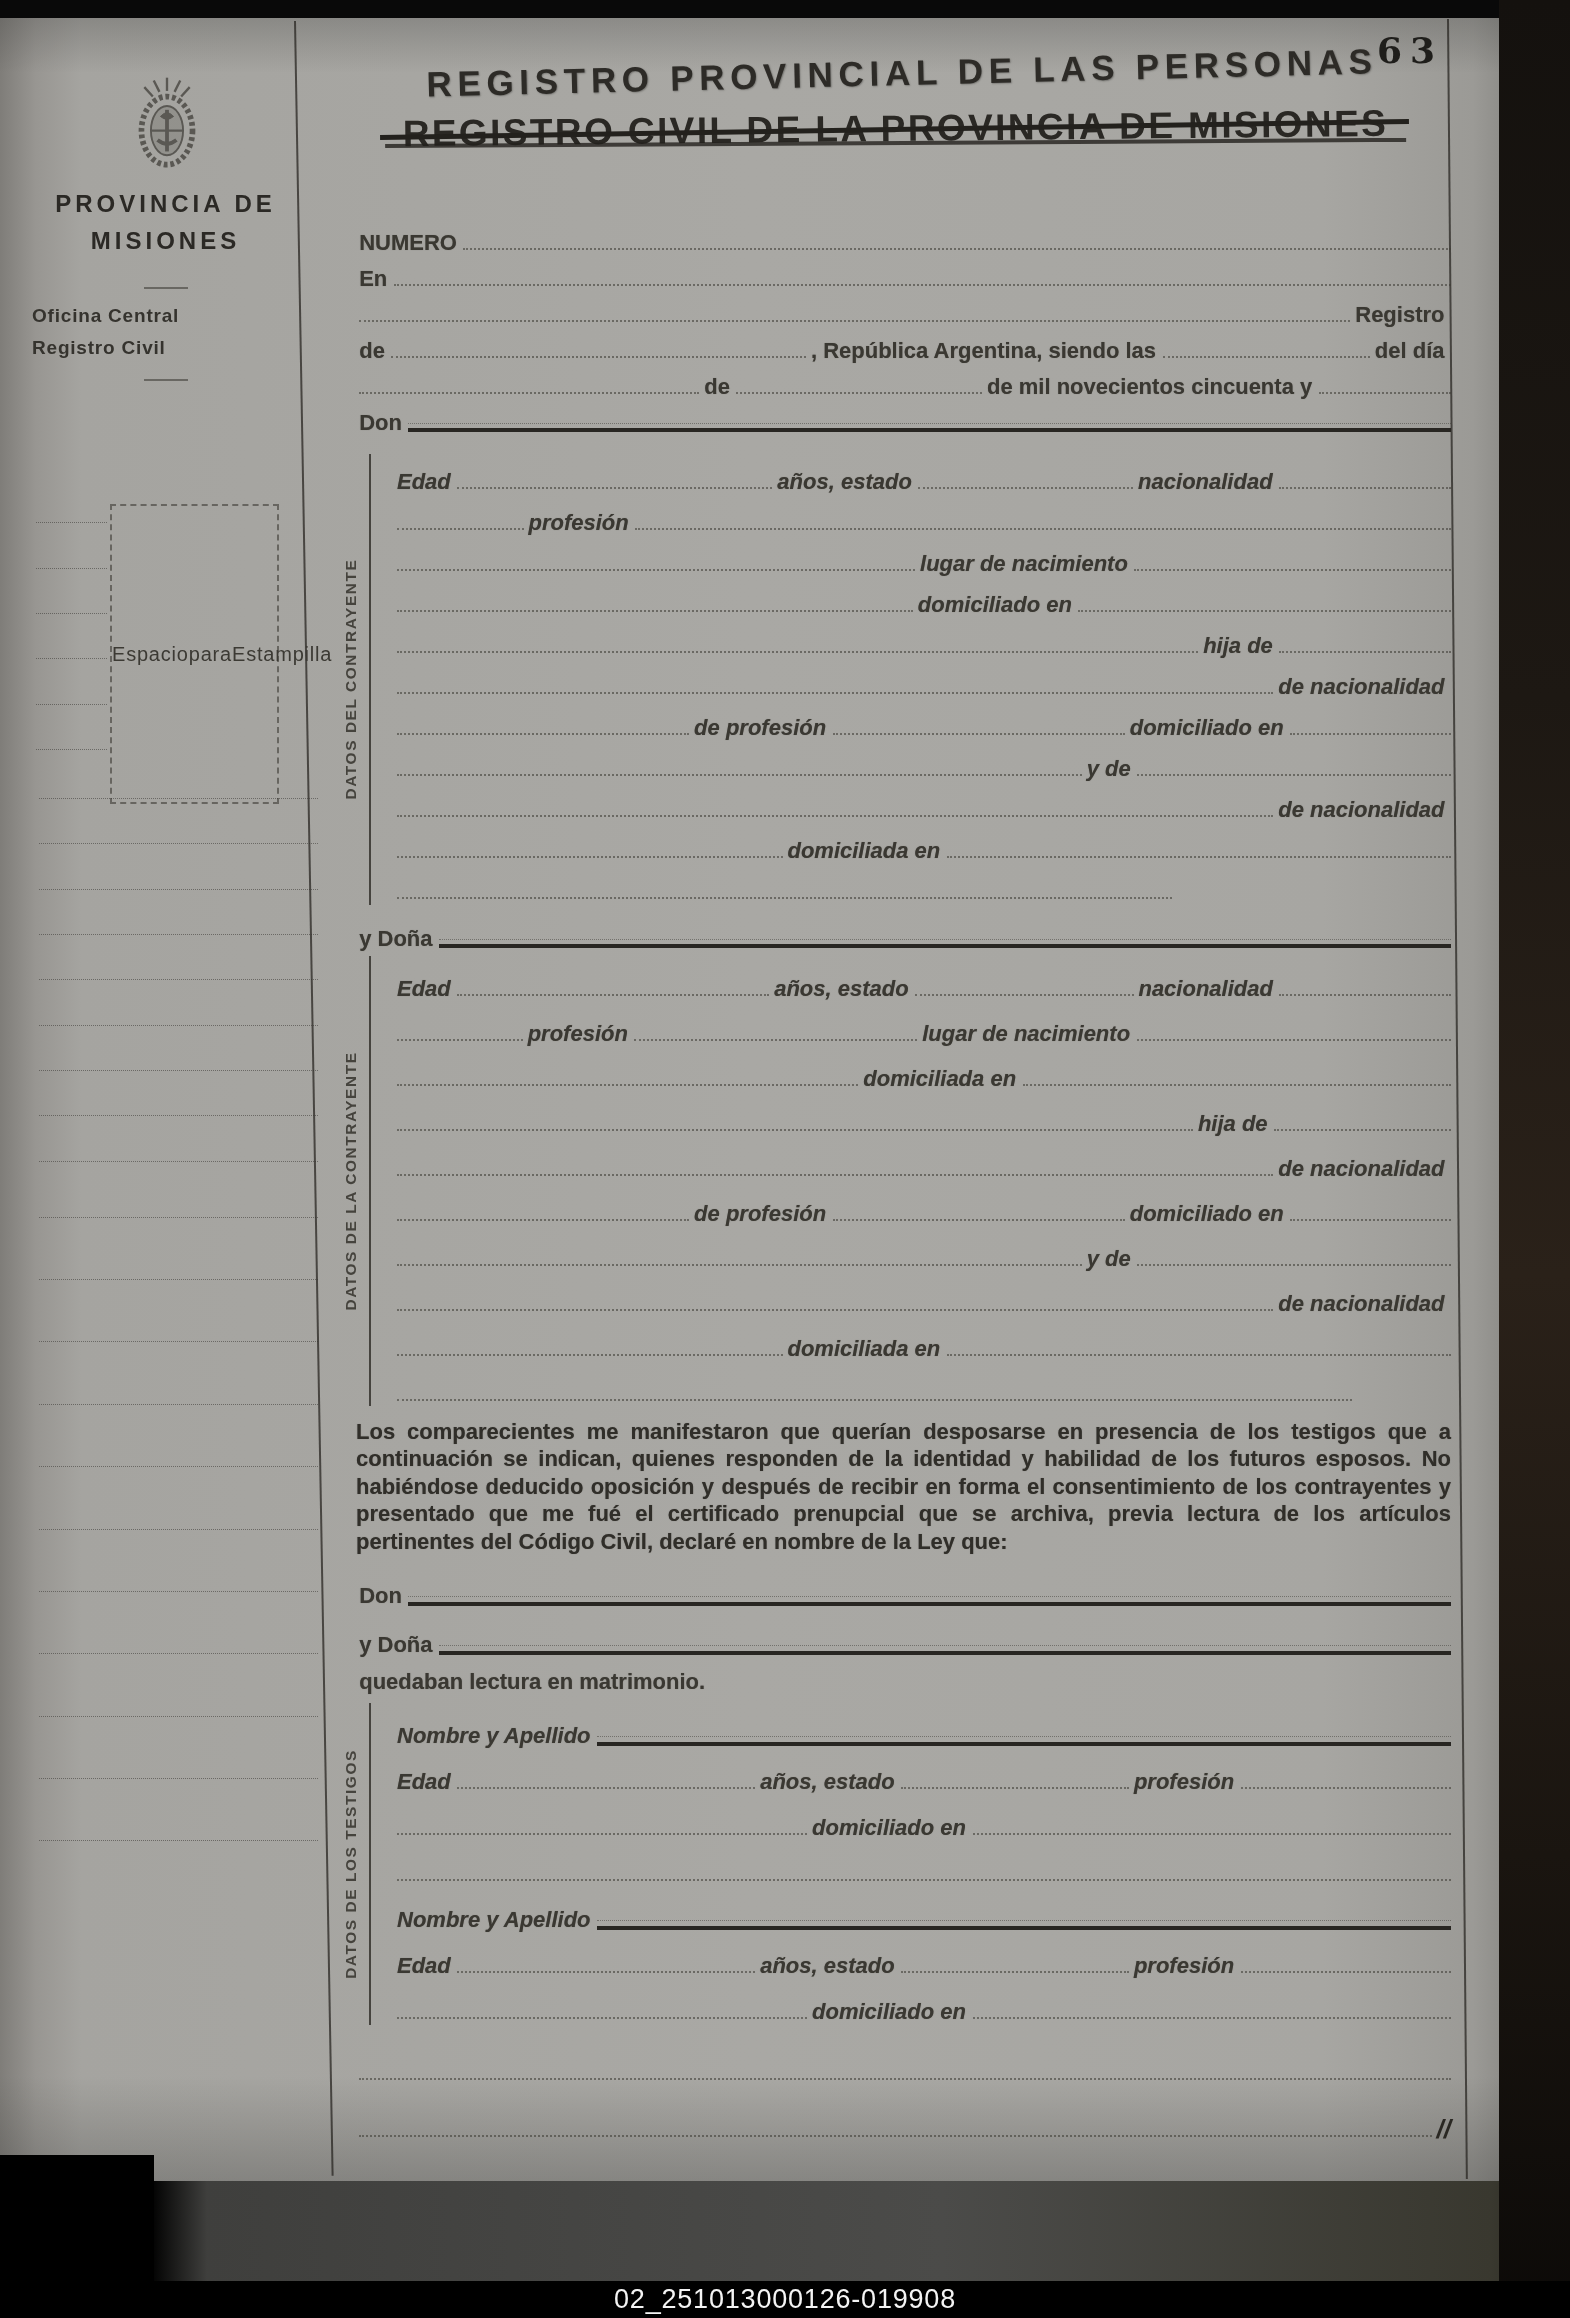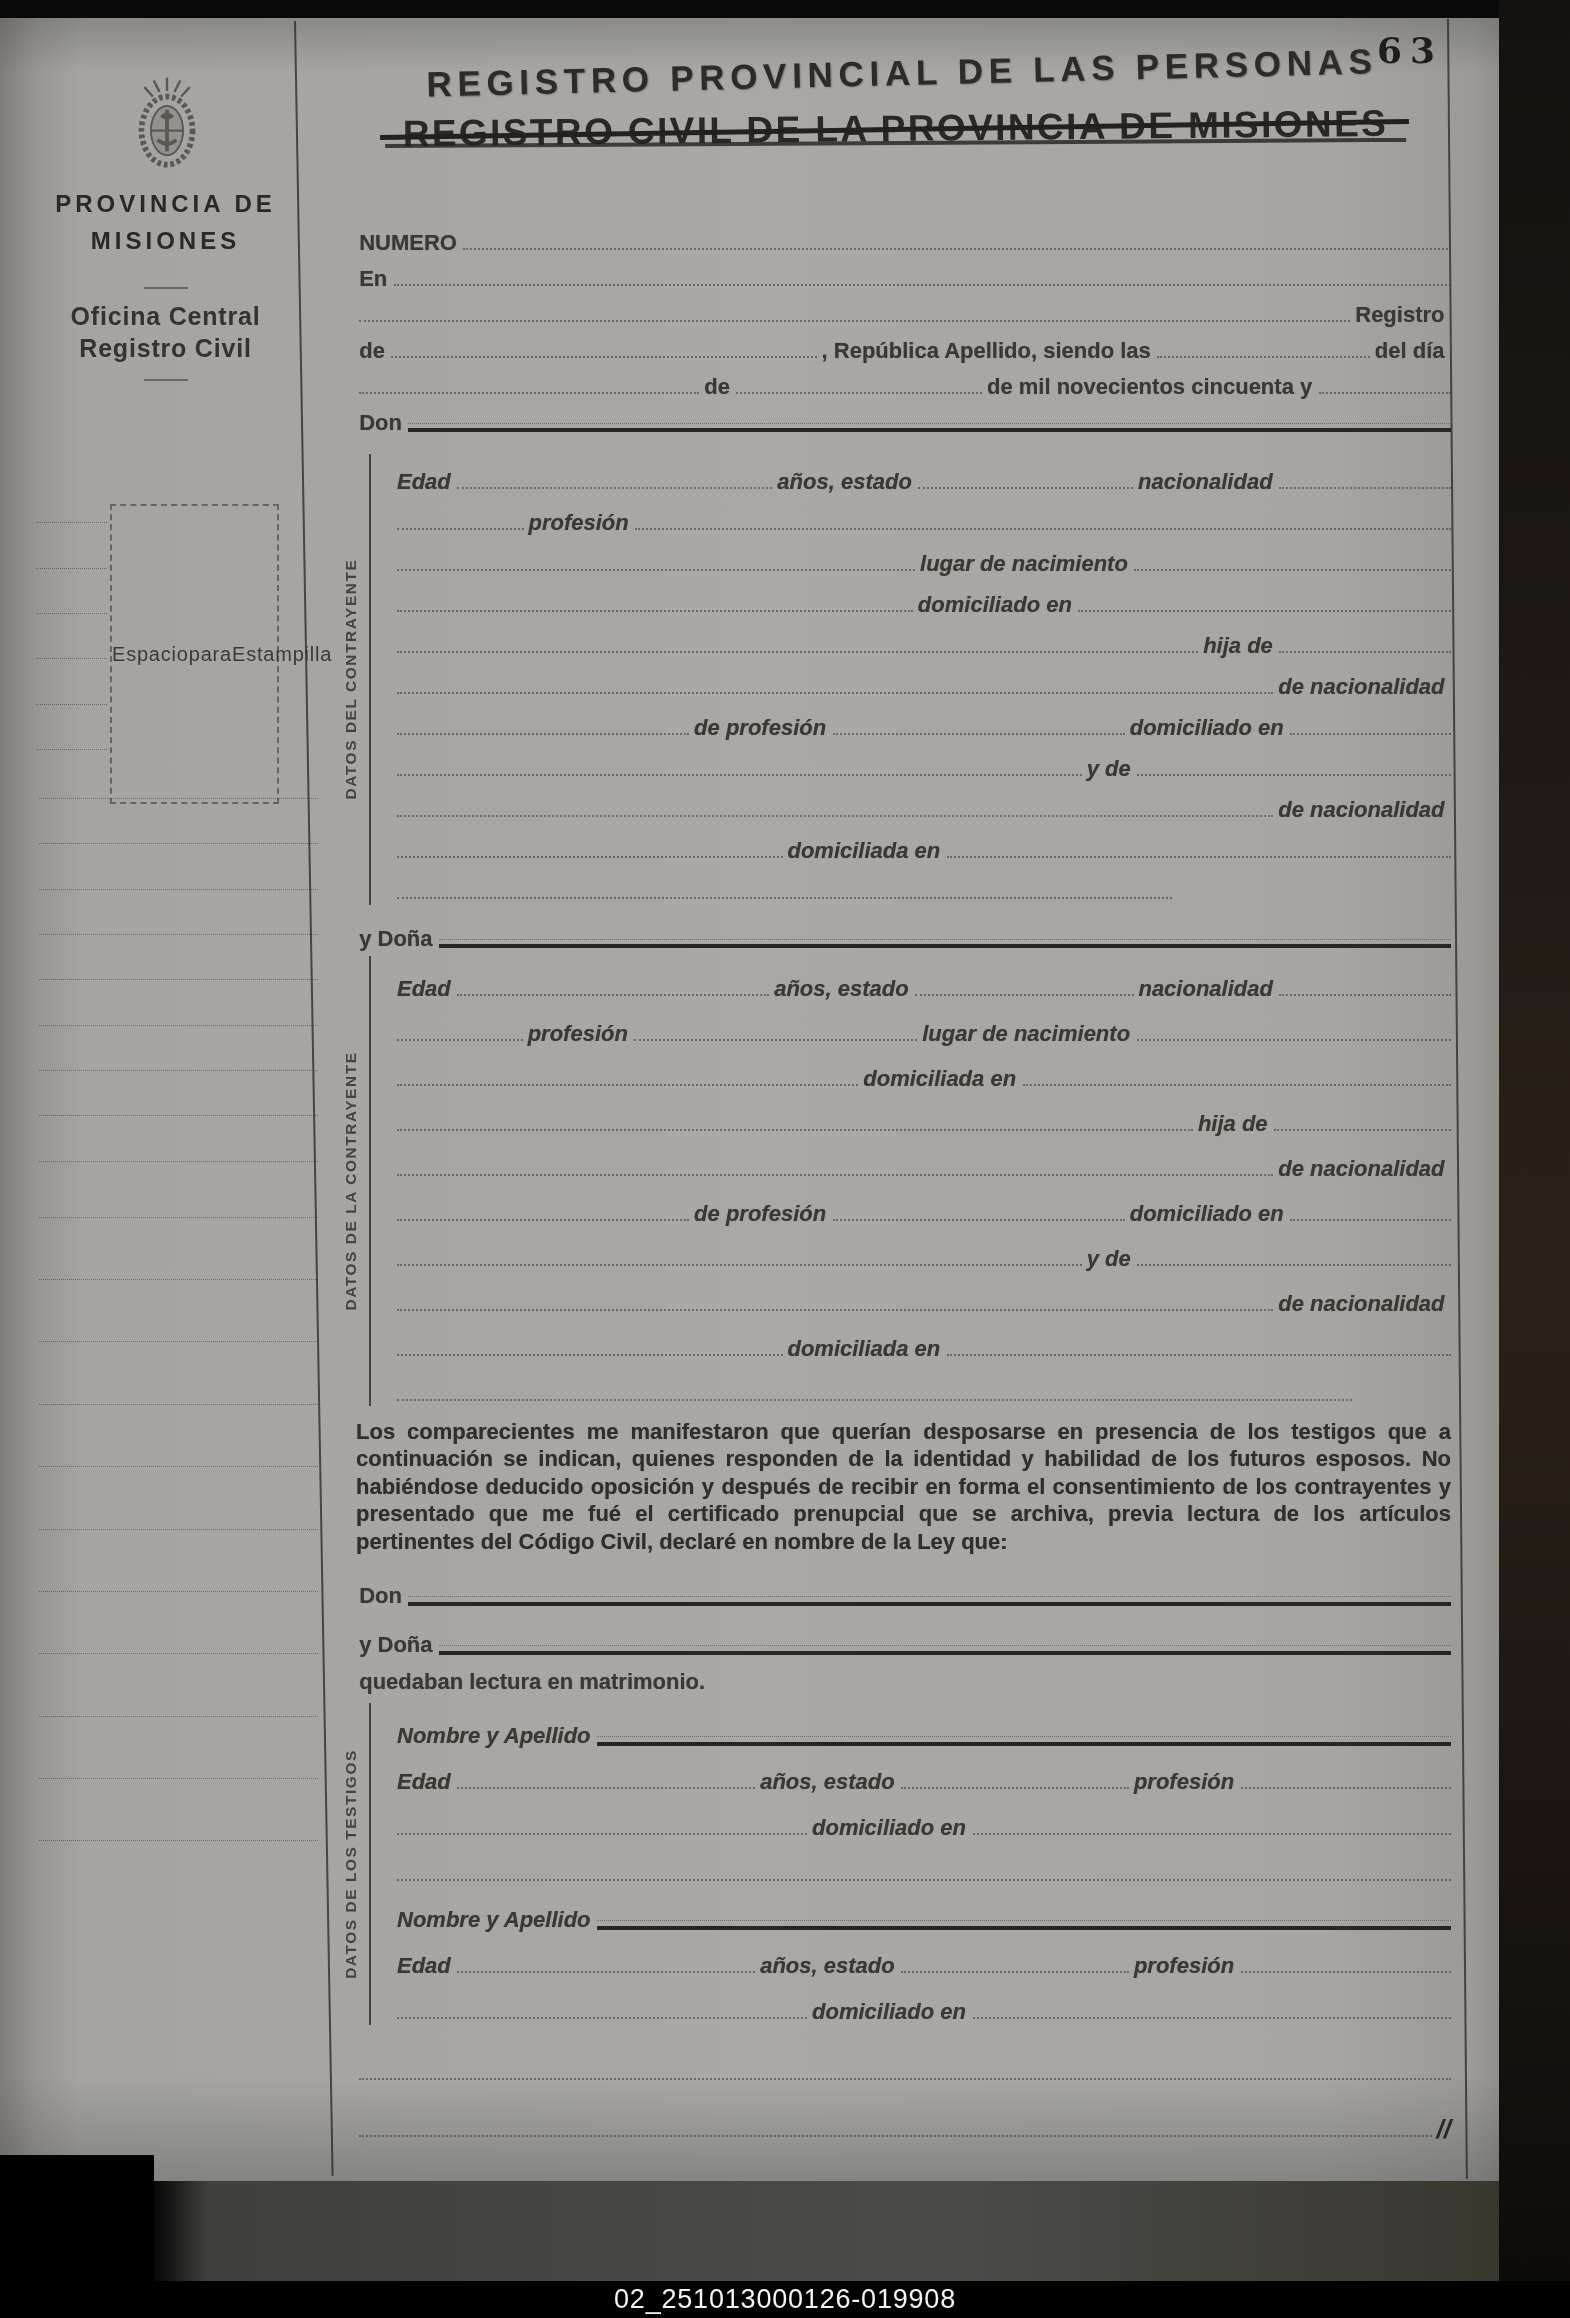--- a/index.html
+++ b/index.html
@@ -26,22 +26,22 @@
   .vline.right{left:1447px;top:3.2px;height:2160px;transform-origin:top left;transform:rotate(-0.5deg);}
   .folio{position:absolute;left:1377px;top:13px;font-family:"DejaVu Serif",serif;
       font-size:36px;font-weight:700;color:#1f1e1b;letter-spacing:8px;}
   
   .sidebar{position:absolute;left:32px;top:49px;width:267px;color:#2f2d29;}
   .emblem{position:absolute;left:87px;top:6.5px;opacity:.8;}
   .province{position:absolute;left:0;top:120px;width:267px;text-align:center;
       font-size:24px;font-weight:700;letter-spacing:4px;line-height:37px;color:#2b2925;}
   .sb-div{position:absolute;left:112px;width:44px;border-top:2.4px solid rgba(55,53,48,.55);}
   .sb-div.d1{top:222px;} .sb-div.d2{top:314px;}
-  .office{position:absolute;left:0;top:235px;width:267px;text-align:center;
-      font-size:25px;font-weight:700;letter-spacing:0.8px;line-height:32px;color:#35332e;}
+  .office{position:absolute;left:0;top:235px;width:267px;
+      font-size:19px;font-weight:700;letter-spacing:0.8px;line-height:32px;color:#35332e;}
   .stampbox{position:absolute;left:78px;top:439px;width:165px;height:267px;
       border:2.4px dashed rgba(70,68,62,.65);display:flex;flex-direction:row;
       justify-content:space-around;align-items:center;padding:14.6px 0;}
   .stampbox span{font-size:20px;color:#3c3a34;letter-spacing:0.8px;}
   .margin-line{position:absolute;border-top:1.6px dotted rgba(48,46,42,.5);}
   
   .form{position:absolute;left:356px;top:24px;width:1095px;color:#3a3833;filter:blur(0.2px);}
   .header{position:relative;height:152px;}
   .stamp-title{position:absolute;left:68px;top:13px;width:956px;text-align:center;
       font-size:35px;font-weight:700;letter-spacing:5.7px;color:#2d2b27;
@@ -169,21 +169,21 @@
             <span class="lbl">En</span>
             <span class="dots" style="flex-grow: 60;"></span>
           </div>
           <div class="row">
             <span class="dots" style="flex-grow: 55;"></span>
             <span class="lbl">Registro</span>
           </div>
           <div class="row">
             <span class="lbl">de</span>
             <span class="dots" style="flex-grow: 20;"></span>
-            <span class="lbl">, República Apellido, siendo las</span>
+            <span class="lbl">, República Argentina, siendo las</span>
             <span class="dots" style="flex-grow: 10;"></span>
             <span class="lbl">del día</span>
           </div>
           <div class="row">
             <span class="dots" style="flex-grow: 18;"></span>
             <span class="lbl">de</span>
             <span class="dots" style="flex-grow: 13;"></span>
             <span class="lbl">de mil novecientos cincuenta y</span>
             <span class="dots" style="flex-grow: 7;"></span>
           </div>

